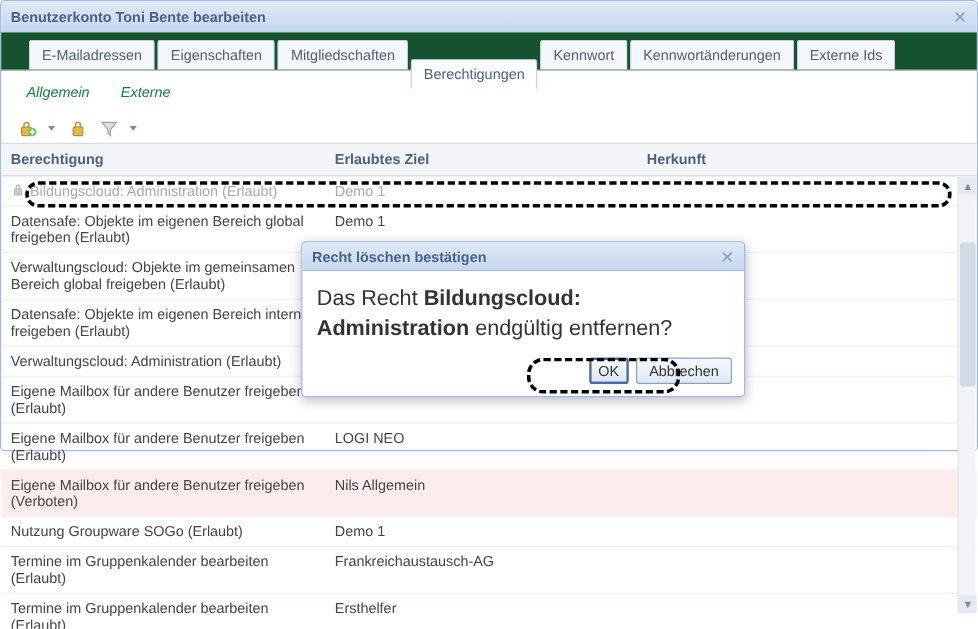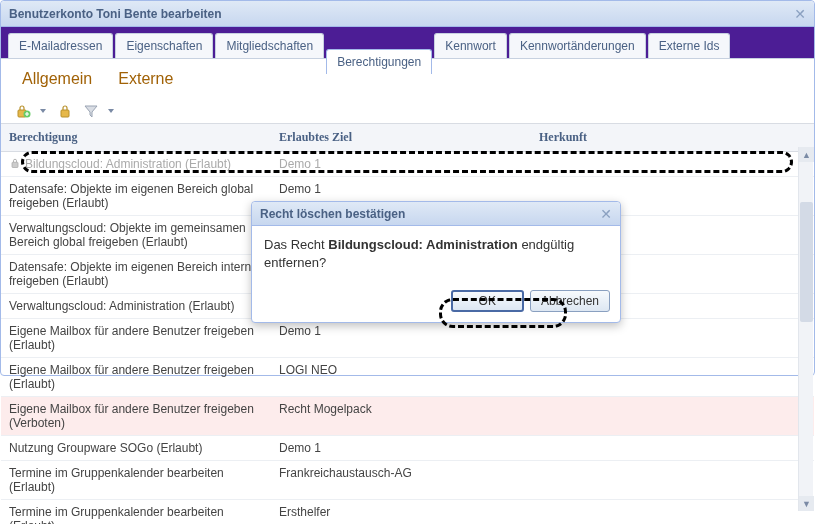--- a/index.html
+++ b/index.html
@@ -1,31 +1,31 @@
 <!DOCTYPE html>
 <html><head>
 <meta charset="utf-8">
 <style>
 * { box-sizing: border-box; margin: 0; padding: 0; }
 body { font-family: Arial, Helvetica, sans-serif; font-size: 12px; color: #333; background: #fff; width: 815px; height: 524px; overflow: hidden; position: relative; }
 .window { width: 815px; height: 376px; border: 1px solid #a3bae9; border-radius: 4px; background: #fff; position: relative; }
 .titlebar { height: 26px; background: linear-gradient(#dfe9f6,#c7d7ef); border-bottom: 1px solid #a3bae9; display: flex; align-items: center; padding: 0 8px; border-radius: 4px 4px 0 0; }
 .titlebar-title { font-weight: bold; color: #4a6184; font-size: 12px; flex: 1; }
 .close-icon { color: #8aa0c0; font-size: 14px; cursor: pointer; }
-.tabs { display: flex; gap: 2px; padding: 6px 8px 0 7px; border-bottom: 1px solid #c7d1e0; background: #4c1d95; }
+.tabs { display: flex; gap: 2px; padding: 6px 8px 0 23px; border-bottom: 1px solid #c7d1e0; background: #14532d; }
 .tab { padding: 5px 10px; border: 1px solid #c7d1e0; border-bottom: none; border-radius: 3px 3px 0 0; background: #f5f7fb; color: #4a6184; cursor: pointer; font-size: 12px; }
 .tab.active { background: #fff; border-color: #a3bae9; position: relative; top: 16px; }
 .subtabs { display: flex; gap: 4px; padding: 6px 10px; align-items: center; }
-.subtab { padding: 4px 10px; border: 1px solid transparent; border-radius: 3px; color: #a16207; cursor: pointer; font-size: 16px; }
+.subtab { padding: 4px 10px; border: 1px solid transparent; border-radius: 3px; color: #15803d; cursor: pointer; font-size: 12px; font-style: italic; }
 .subtab.active { background: #d3e1f1; border-color: #a3bae9; }
 .toolbar { display: flex; gap: 10px; padding: 4px 14px; align-items: center; }
 .tb-icon { width: 16px; height: 16px; display: inline-flex; align-items: center; justify-content: center; cursor: pointer; }
 .tb-drop { width: 8px; height: 8px; margin-left: -2px; }
 .grid { border-top: 1px solid #d8dce3; position: relative; }
-.grid-header { display: flex; background: #f3f5f9; border-bottom: 1px solid #d8dce3; font-weight: bold; color: #4a6184; font-size: 12px; font-family: Liberation Serif, serif; }
+.grid-header { display: flex; background: #f3f5f9; border-bottom: 1px solid #d8dce3; font-weight: bold; color: #4a6184; font-size: 12px; }
 .col-perm { width: 270px; padding: 6px 8px; }
 .col-target { width: 260px; padding: 6px 8px; }
 .col-origin { flex: 1; padding: 6px 8px; }
 .grid-body { max-height: 380px; overflow: hidden; }
 .row { display: flex; border-bottom: 1px solid #eceff3; font-size: 12px; color: #444; }
 .row.disabled { color: #aaa; }
 .row.denied { background: #fdecec; }
 .cell { padding: 5px 8px; }
 .cell-perm { width: 270px; display: flex; align-items: flex-start; gap: 4px; }
 .cell-target { width: 260px; }
@@ -33,24 +33,24 @@
 .highlight-ring { position: absolute; border: 3px dashed #000; border-radius: 18px; pointer-events: none; }
 .hl1 { top: 150px; left: 20px; width: 772px; height: 22px; }
 .hl2 { top: 297px; left: 438px; width: 128px; height: 30px; border-radius: 14px; z-index: 40; }
 .scrollbar { position: absolute; right: 1px; top: 146px; width: 15px; height: 364px; background: #f1f3f7; border-left: 1px solid #e2e6ec; }
 .sb-btn { width: 15px; height: 15px; background: #e6eaf0; display: flex; align-items: center; justify-content: center; color: #7a8aa5; font-size: 9px; }
 .sb-track { height: 334px; position: relative; }
 .sb-thumb { position: absolute; top: 40px; width: 13px; left: 1px; height: 120px; background: #d3dae6; border-radius: 2px; }
 .dialog { position: absolute; top: 200px; left: 250px; width: 370px; border: 1px solid #a3bae9; border-radius: 4px; background: #fff; box-shadow: 0 3px 10px rgba(0,0,0,0.25); z-index: 30; }
 .dialog-title { height: 24px; background: linear-gradient(#dfe9f6,#c7d7ef); border-bottom: 1px solid #a3bae9; display: flex; align-items: center; padding: 0 8px; border-radius: 4px 4px 0 0; }
 .dialog-title-text { font-weight: bold; color: #4a6184; flex: 1; font-size: 12px; }
-.dialog-body { padding: 10px 12px 6px 12px; font-size: 13px; color: #333; line-height: 1.4; min-height: 58px; }
+.dialog-body { padding: 10px 12px 6px 12px; font-size: 18px; color: #333; line-height: 1.4; min-height: 58px; }
 .dialog-buttons { display: flex; justify-content: flex-end; gap: 6px; padding: 6px 10px 10px 10px; }
 .btn { padding: 3px 10px; border: 1px solid #8aa0c0; border-radius: 3px; background: linear-gradient(#f7fafd,#dde7f3); color: #333; cursor: pointer; font-size: 12px; }
-.btn.focus { border: 2px solid #4a6aa5; padding: 2px 26px; margin-left: 16px; }
+.btn.focus { border: 2px solid #4a6aa5; padding: 2px 6px; margin-left: 16px; }
 svg { display: block; }
 </style>
 </head>
 <body>
 
 <div class="window">
   <div class="titlebar">
     <span class="titlebar-title">Benutzerkonto Toni Bente bearbeiten</span>
     <span class="close-icon">✕</span>
   </div>
@@ -161,21 +161,21 @@
           <div class="cell cell-perm">
             <span>Eigene Mailbox für andere Benutzer freigeben (Erlaubt)</span>
           </div>
           <div class="cell cell-target">LOGI NEO</div>
           <div class="cell cell-origin"></div>
         </div>
         <div class="row denied">
           <div class="cell cell-perm">
             <span>Eigene Mailbox für andere Benutzer freigeben (Verboten)</span>
           </div>
-          <div class="cell cell-target">Recht Mogelpack</div>
+          <div class="cell cell-target">Nils Allgemein</div>
           <div class="cell cell-origin"></div>
         </div>
         <div class="row">
           <div class="cell cell-perm">
             <span>Nutzung Groupware SOGo (Erlaubt)</span>
           </div>
           <div class="cell cell-target">Demo 1</div>
           <div class="cell cell-origin"></div>
         </div>
         <div class="row">

